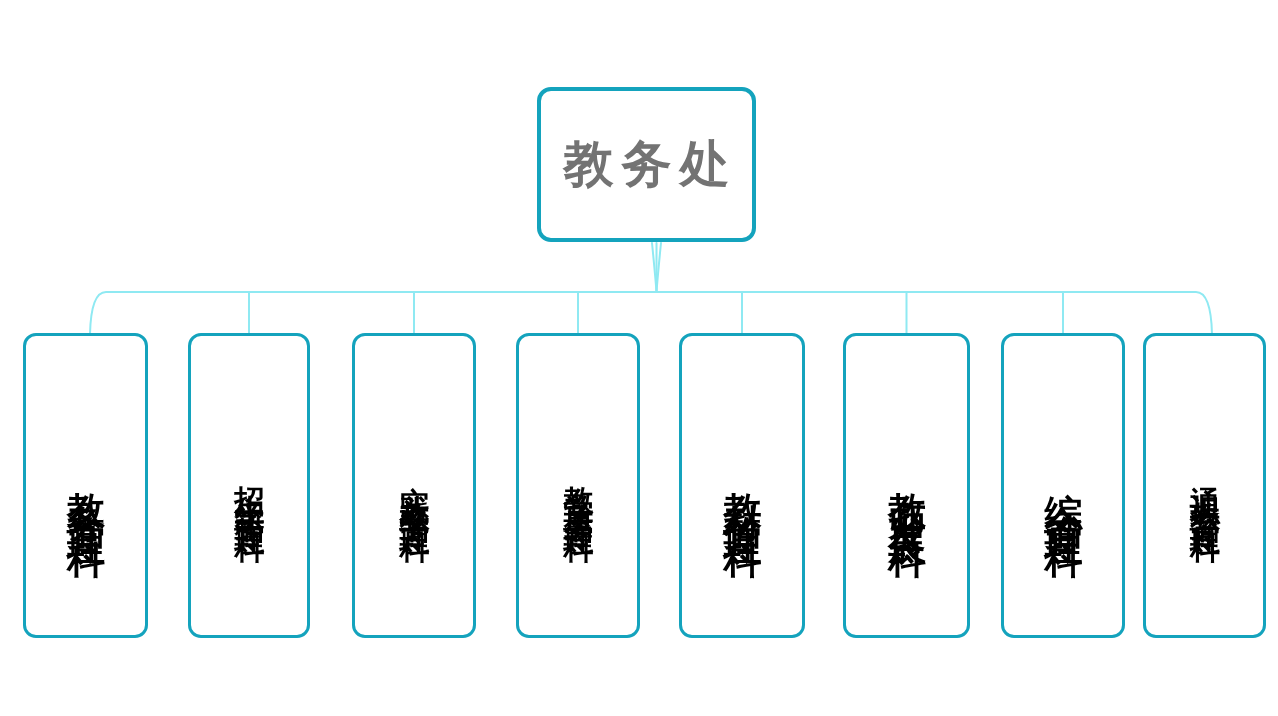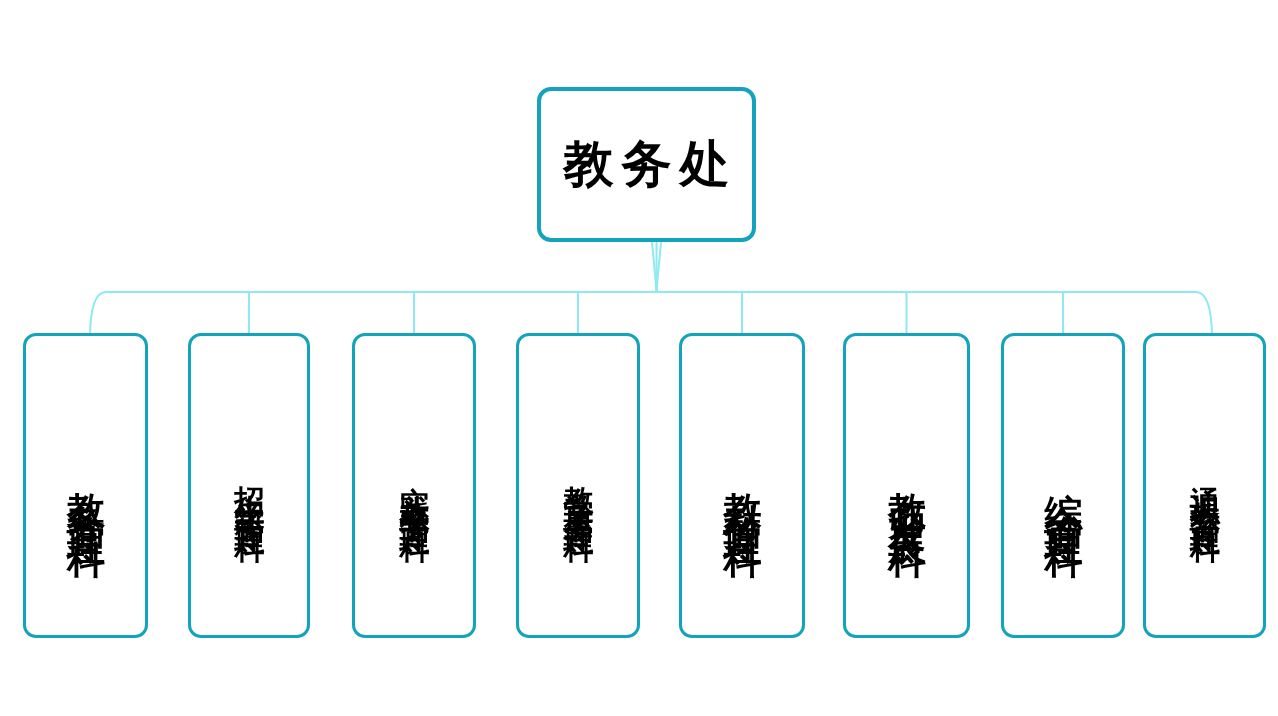--- a/index.html
+++ b/index.html
@@ -32,21 +32,21 @@
   }
   .root-node {
     left: 537px; top: 87px;
     width: 219px; height: 155px;
     border-width: 4px;
     border-radius: 14px;
   }
   .root-label {
     font-size: 50px;
     font-weight: bold;
-    color: #000000;
+    color: #737373;
     letter-spacing: 8px;
     padding-left: 8px; 
     white-space: nowrap;
   }
   .dept-node {
     top: 333px;
     height: 305px;
     border-width: 3.5px;
     border-radius: 13px;
   }

